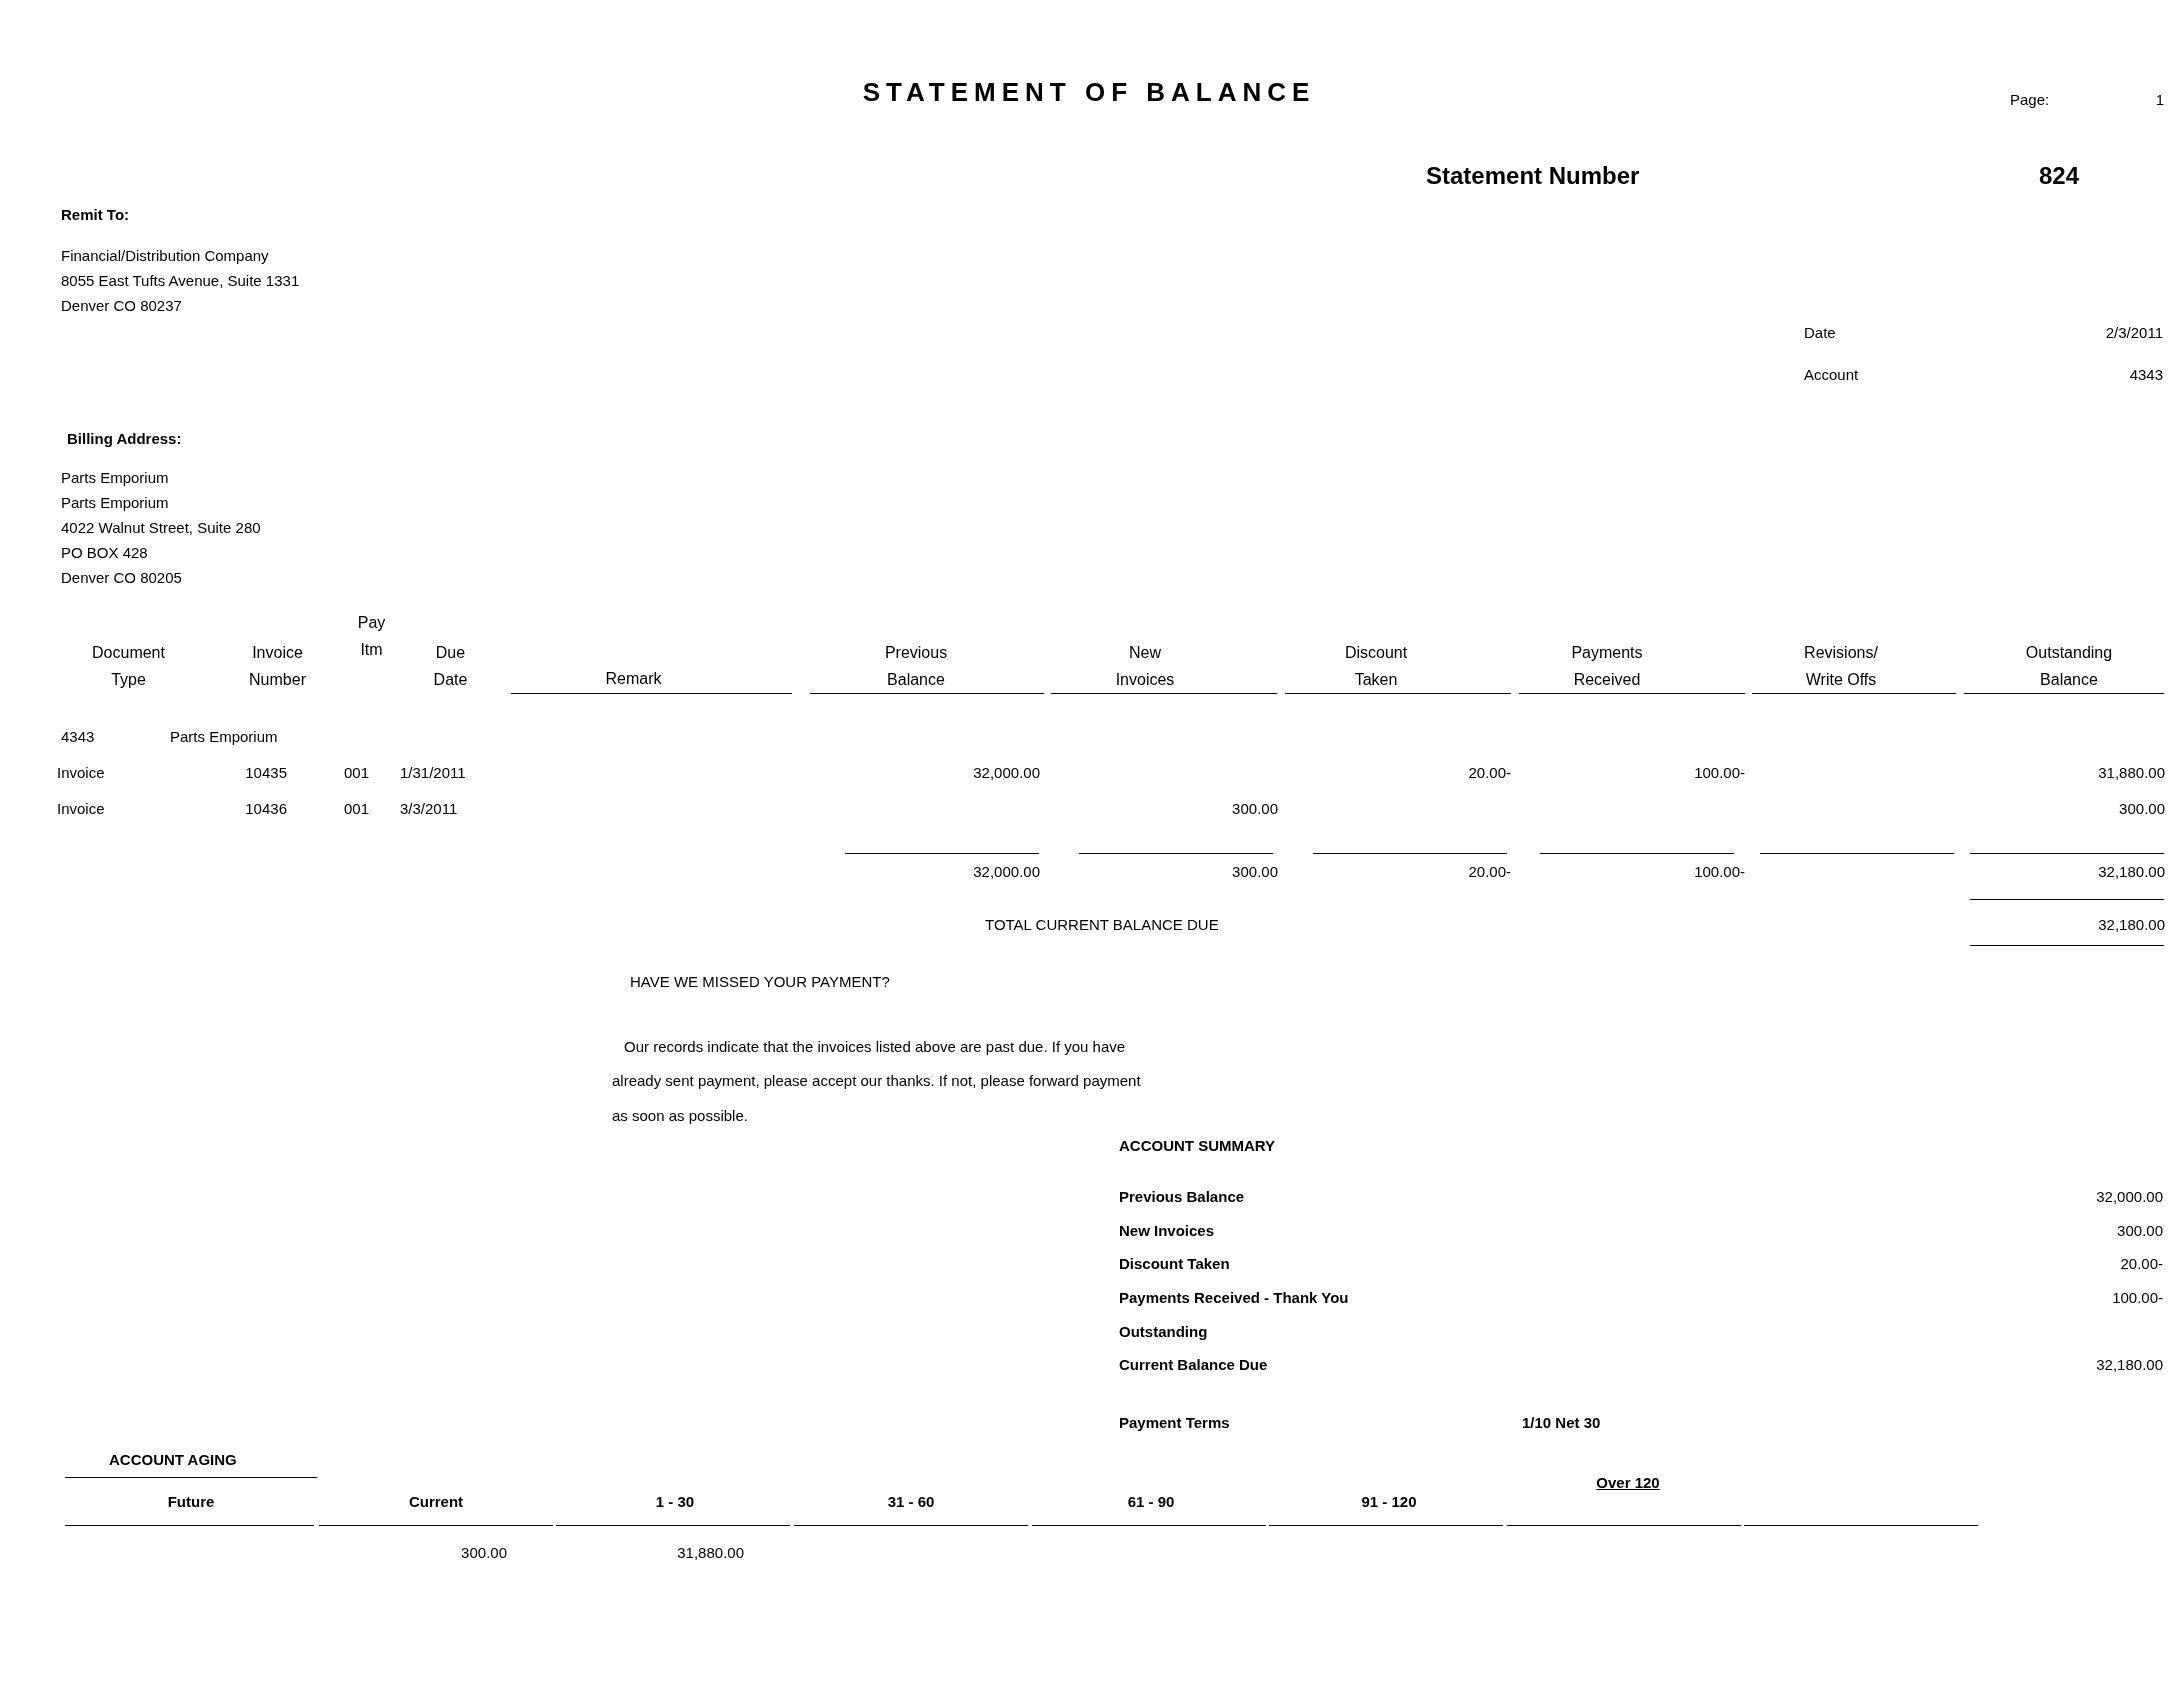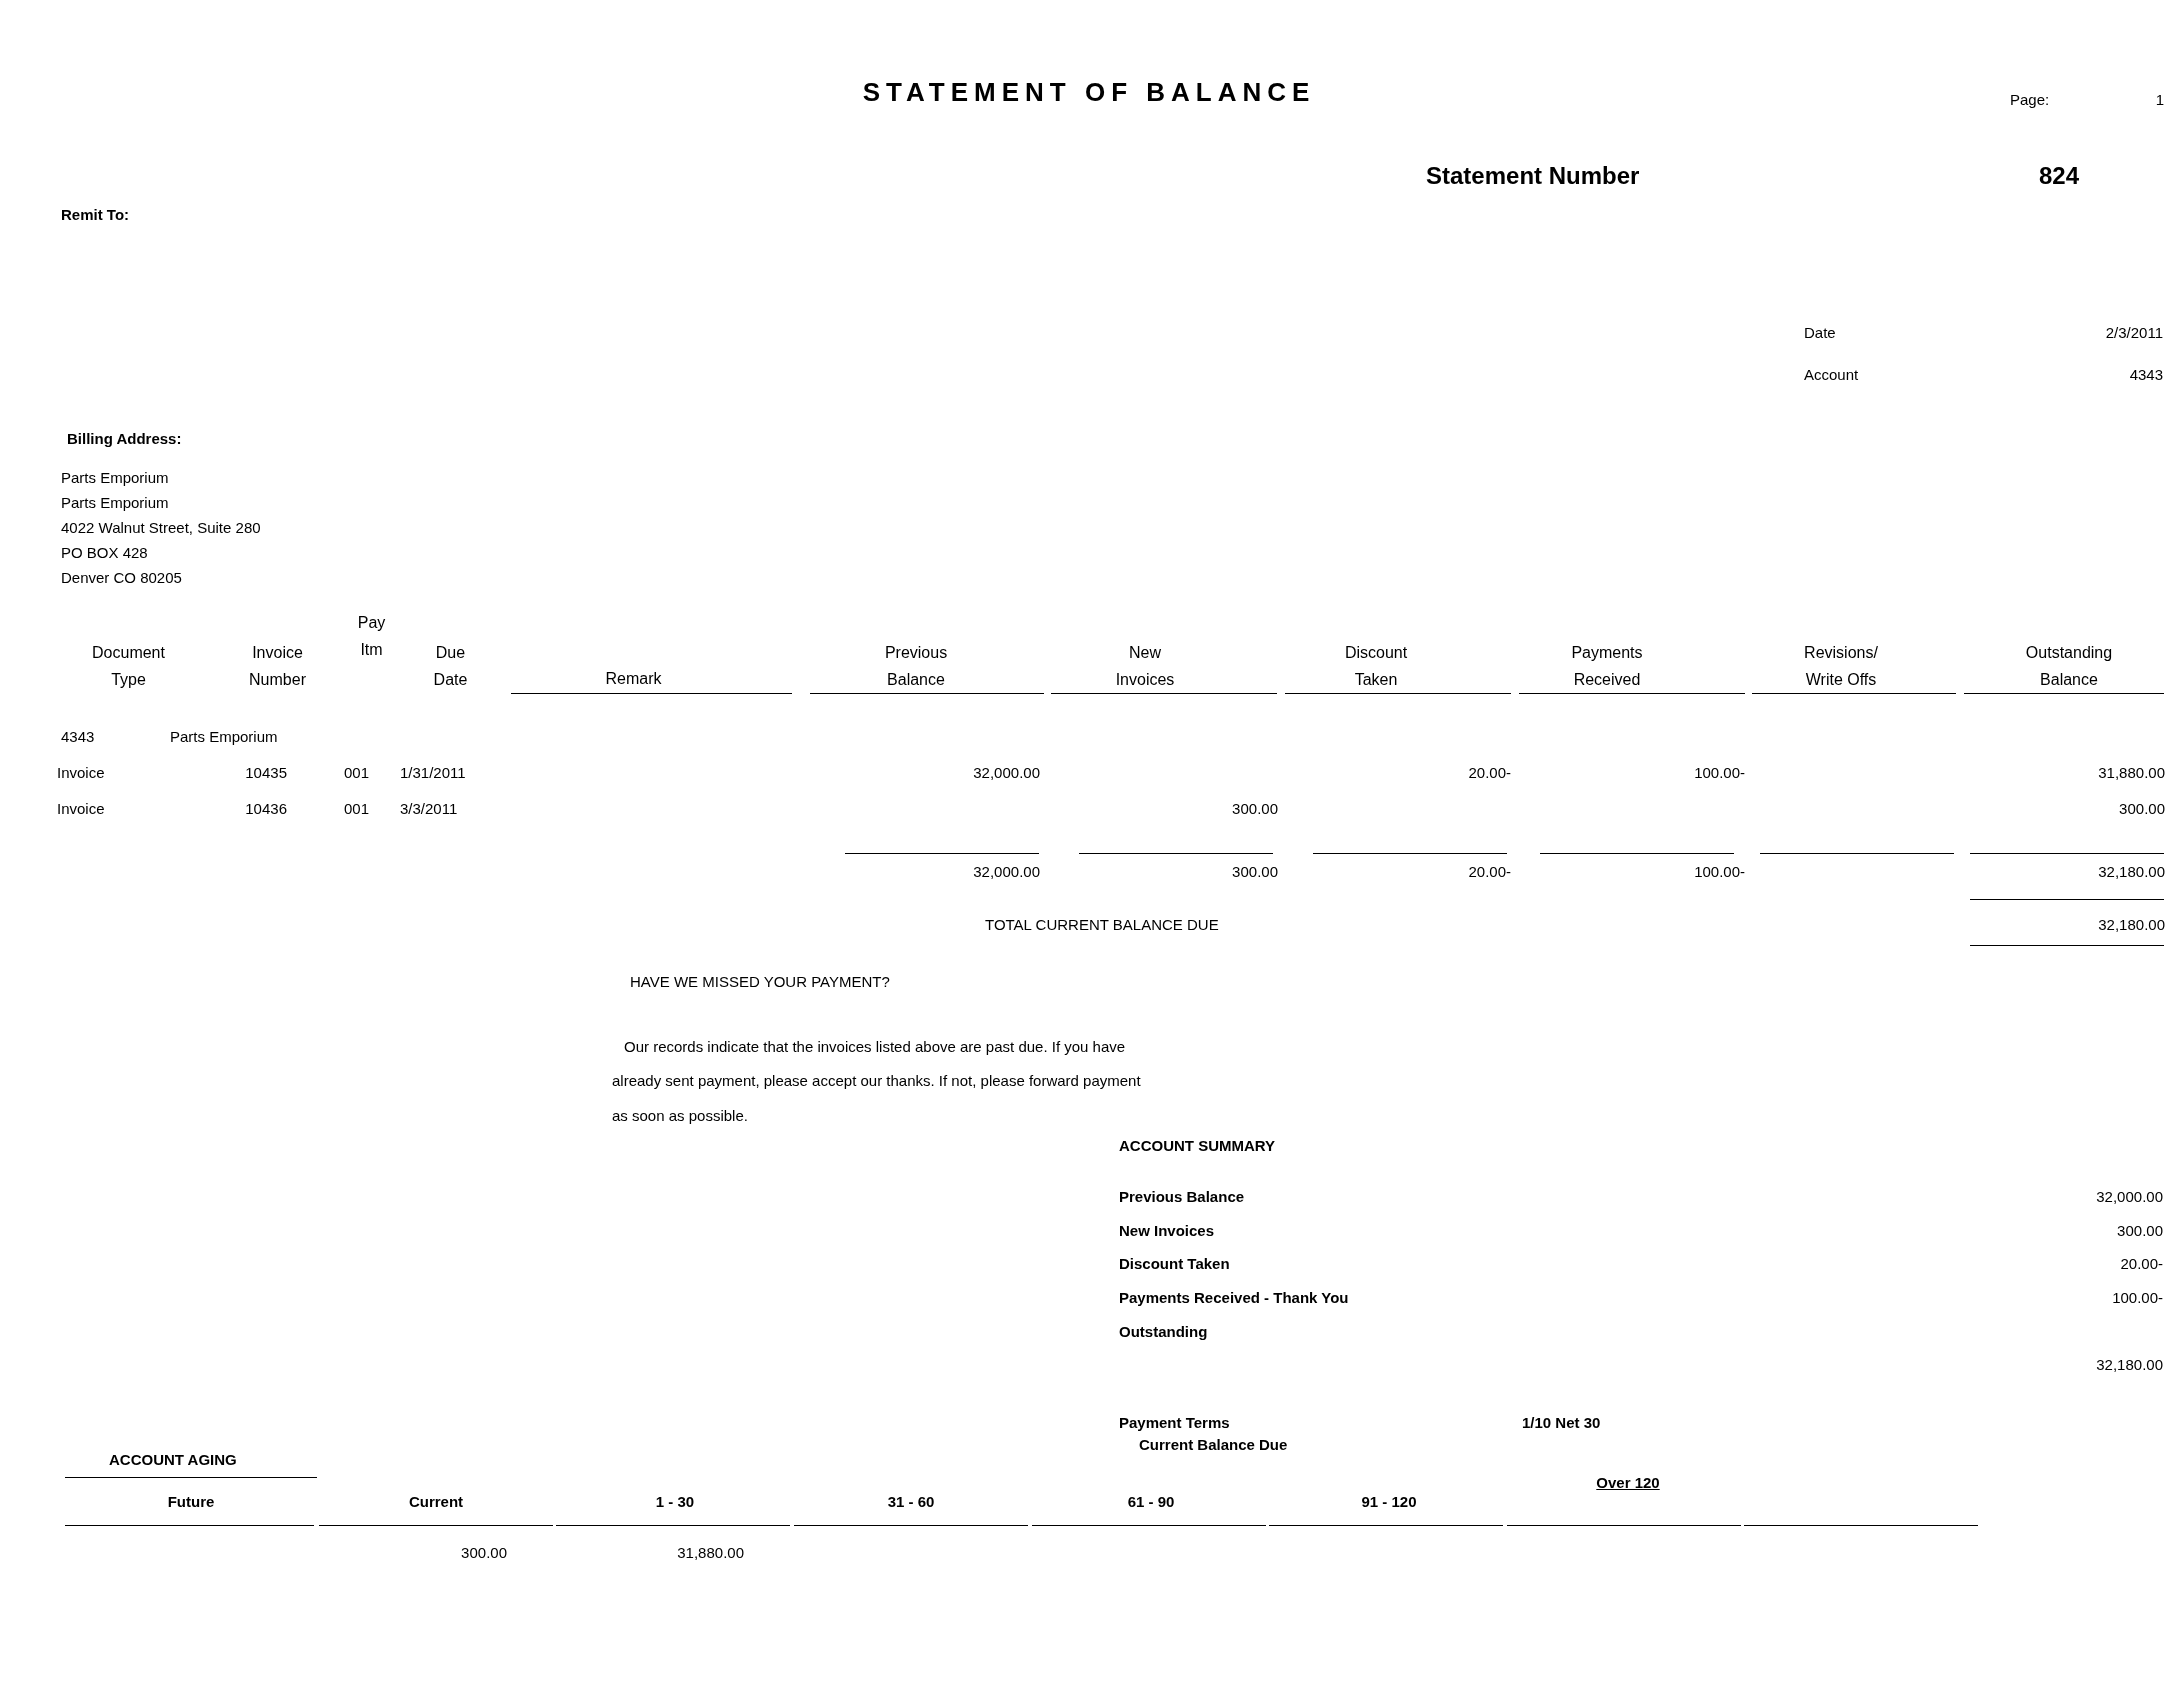--- a/index.html
+++ b/index.html
@@ -184,20 +184,25 @@
 <div class="page">
 
   <div class="doc-title">STATEMENT OF BALANCE</div>
   <div class="page-label">Page:</div>
   <div class="page-number">1</div>
 
   <div class="stmt-number-label">Statement Number</div>
   <div class="stmt-number-value">824</div>
 
   <div class="remit-label">Remit To:</div>
+  <div class="remit-block">
+    <div>Financial/Distribution Company</div>
+    <div>8055 East Tufts Avenue, Suite 1331</div>
+    <div>Denver CO 80237</div>
+  </div>
 
   <div class="meta-row meta-label-date">Date</div>
   <div class="meta-row meta-value-date">2/3/2011</div>
   <div class="meta-row meta-label-account">Account</div>
   <div class="meta-row meta-value-account">4343</div>
 
   <div class="billing-label">Billing Address:</div>
   <div class="billing-block">
     <div>Parts Emporium</div>
     <div>Parts Emporium</div>
@@ -323,21 +328,21 @@
 
   <div class="sum-label" style="top:1255px;">Discount Taken</div>
   <div class="sum-value" style="top:1255px;">20.00-</div>
 
   <div class="sum-label" style="top:1289px;">Payments Received - Thank You</div>
   <div class="sum-value" style="top:1289px;">100.00-</div>
 
   <div class="sum-label" style="top:1323px;">Outstanding</div>
   <div class="sum-value" style="top:1323px;"></div>
 
-  <div class="sum-label" style="top:1436px;margin-left:20px;">Current Balance Due</div>
+  <div class="sum-label" style="top:1356px;">Current Balance Due</div>
   <div class="sum-value" style="top:1356px;">32,180.00</div>
 
   <div class="terms-label">Payment Terms</div>
   <div class="terms-value">1/10 Net 30</div>
 
   <div class="aging-title">ACCOUNT AGING</div>
   <div class="underline" style="left:65px; top:1477px; width:252px;"></div>
 
   <div class="aging-head" style="left:65px;   top:1493px; width:252px;">Future</div>
   <div class="aging-head" style="left:317px;  top:1493px; width:238px;">Current</div>

